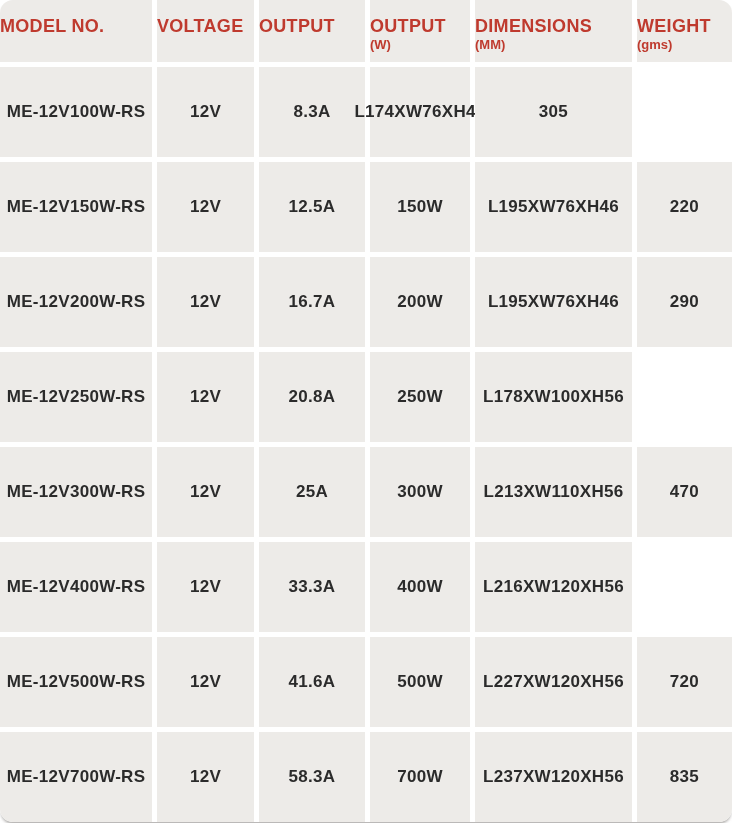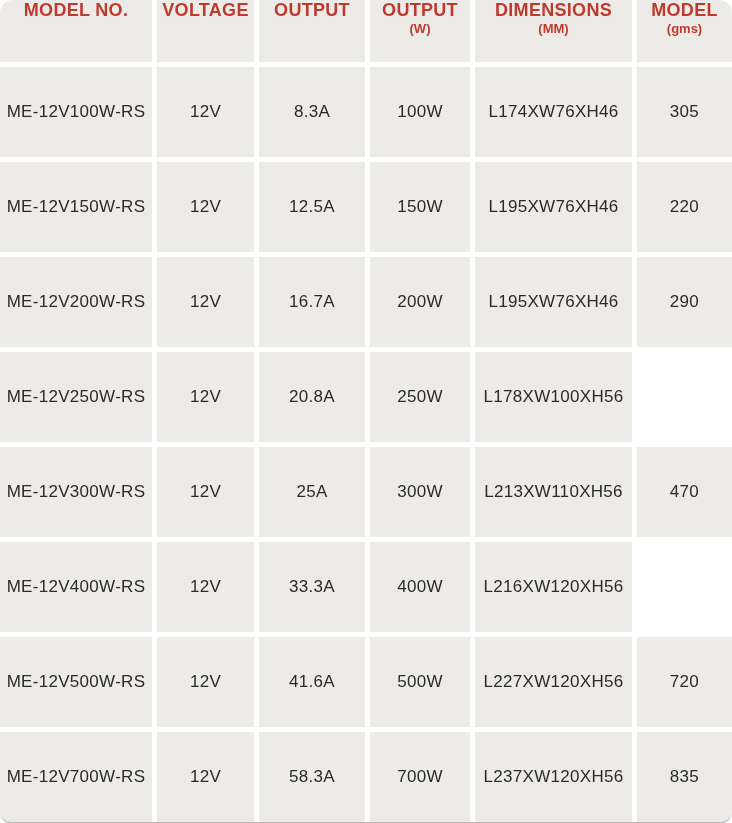--- a/index.html
+++ b/index.html
@@ -31,23 +31,23 @@
     display: grid;
     grid-template-columns: 152px 97px 106px 100px 157px 95px;
     column-gap: 5px;
   }
   .cell {
     background: #edebe8;
   }
   .header-row .cell {
     height: 62px;
     box-sizing: border-box;
+    padding-top: 16px;
     display: flex;
     flex-direction: column;
-    align-items: center;
   }
   .header-main {
     color: #bf3a2e;
     font-size: 18px;
     font-weight: bold;
     line-height: 20px;
     letter-spacing: 0.3px;
     white-space: nowrap;
   }
   .header-sub {
@@ -58,21 +58,21 @@
     margin-top: 1px;
     white-space: nowrap;
   }
   .data-row .cell {
     height: 90px;
     display: flex;
     align-items: center;
     justify-content: center;
     color: #2b2b2b;
     font-size: 17px;
-    font-weight: normal;
+    font-weight: bold;
     letter-spacing: 0.3px;
     white-space: nowrap;
   }
 </style>
 </head>
 <body>
 
 <div class="page">
   <div class="spec-table" id="spec-table">
     <div class="row header-row" id="header-row">
@@ -87,30 +87,29 @@
         </div>
         <div class="cell">
           <div class="header-main">OUTPUT</div>
           <div class="header-sub">(W)</div>
         </div>
         <div class="cell">
           <div class="header-main">DIMENSIONS</div>
           <div class="header-sub">(MM)</div>
         </div>
         <div class="cell">
-          <div class="header-main">MODEL</div>
+          <div class="header-main">WEIGHT</div>
           <div class="header-sub">(gms)</div>
         </div>
       </div>
 
   <div class="row data-row">
         <div class="cell">ME-12V100W-RS</div>
         <div class="cell">12V</div>
         <div class="cell">8.3A</div>
-        <div class="cell">100W</div>
         <div class="cell">L174XW76XH46</div>
         <div class="cell">305</div>
       </div>
       <div class="row data-row">
         <div class="cell">ME-12V150W-RS</div>
         <div class="cell">12V</div>
         <div class="cell">12.5A</div>
         <div class="cell">150W</div>
         <div class="cell">L195XW76XH46</div>
         <div class="cell">220</div>

